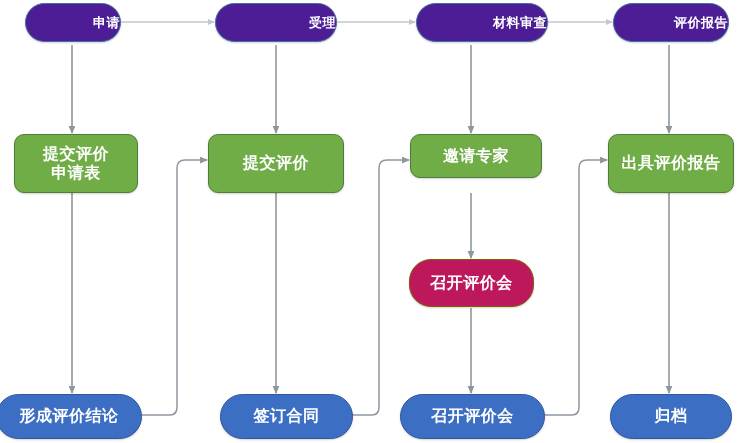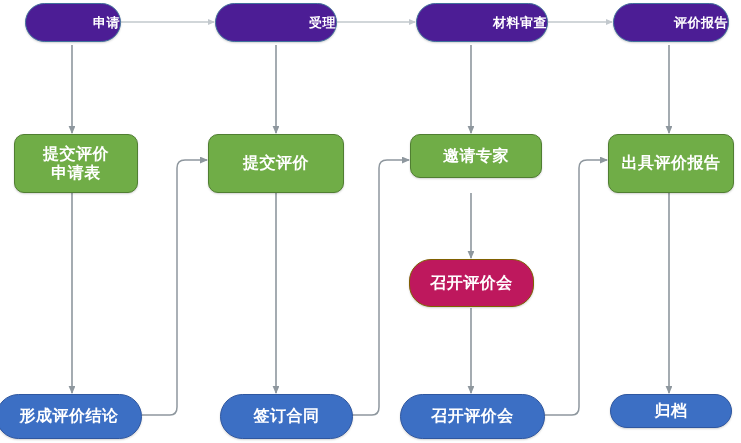--- a/index.html
+++ b/index.html
@@ -108,17 +108,17 @@
   </div>
 
   <div class="node n-navy" style="left:220px;top:394px;width:133px;height:45px;">
     <span>签订合同</span>
   </div>
 
   <div class="node n-navy" style="left:400px;top:394px;width:145px;height:45px;">
     <span>召开评价会</span>
   </div>
 
-  <div class="node n-navy" style="left:610px;top:394px;width:122px;height:34px;">
+  <div class="node n-navy" style="left:610px;top:394px;width:122px;height:45px;">
     <span>归档</span>
   </div>
 
 </div>
 
 </body></html>

